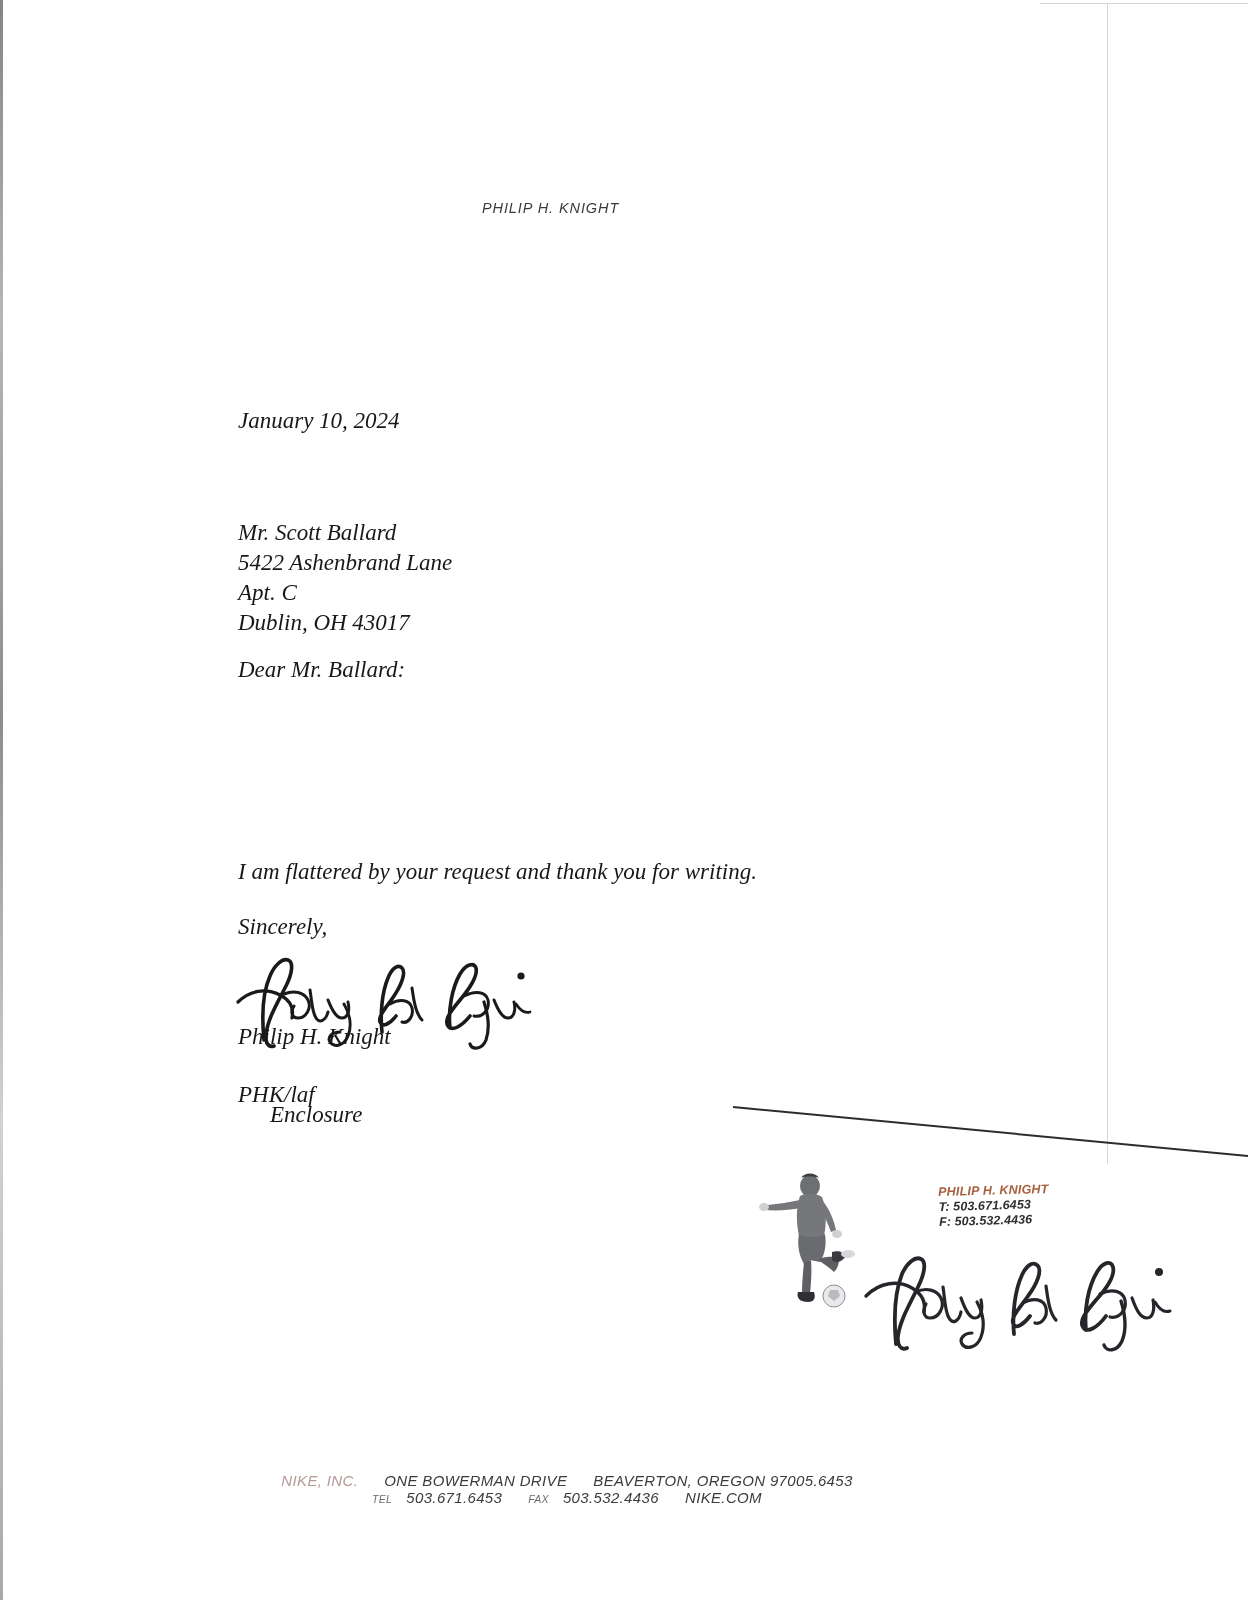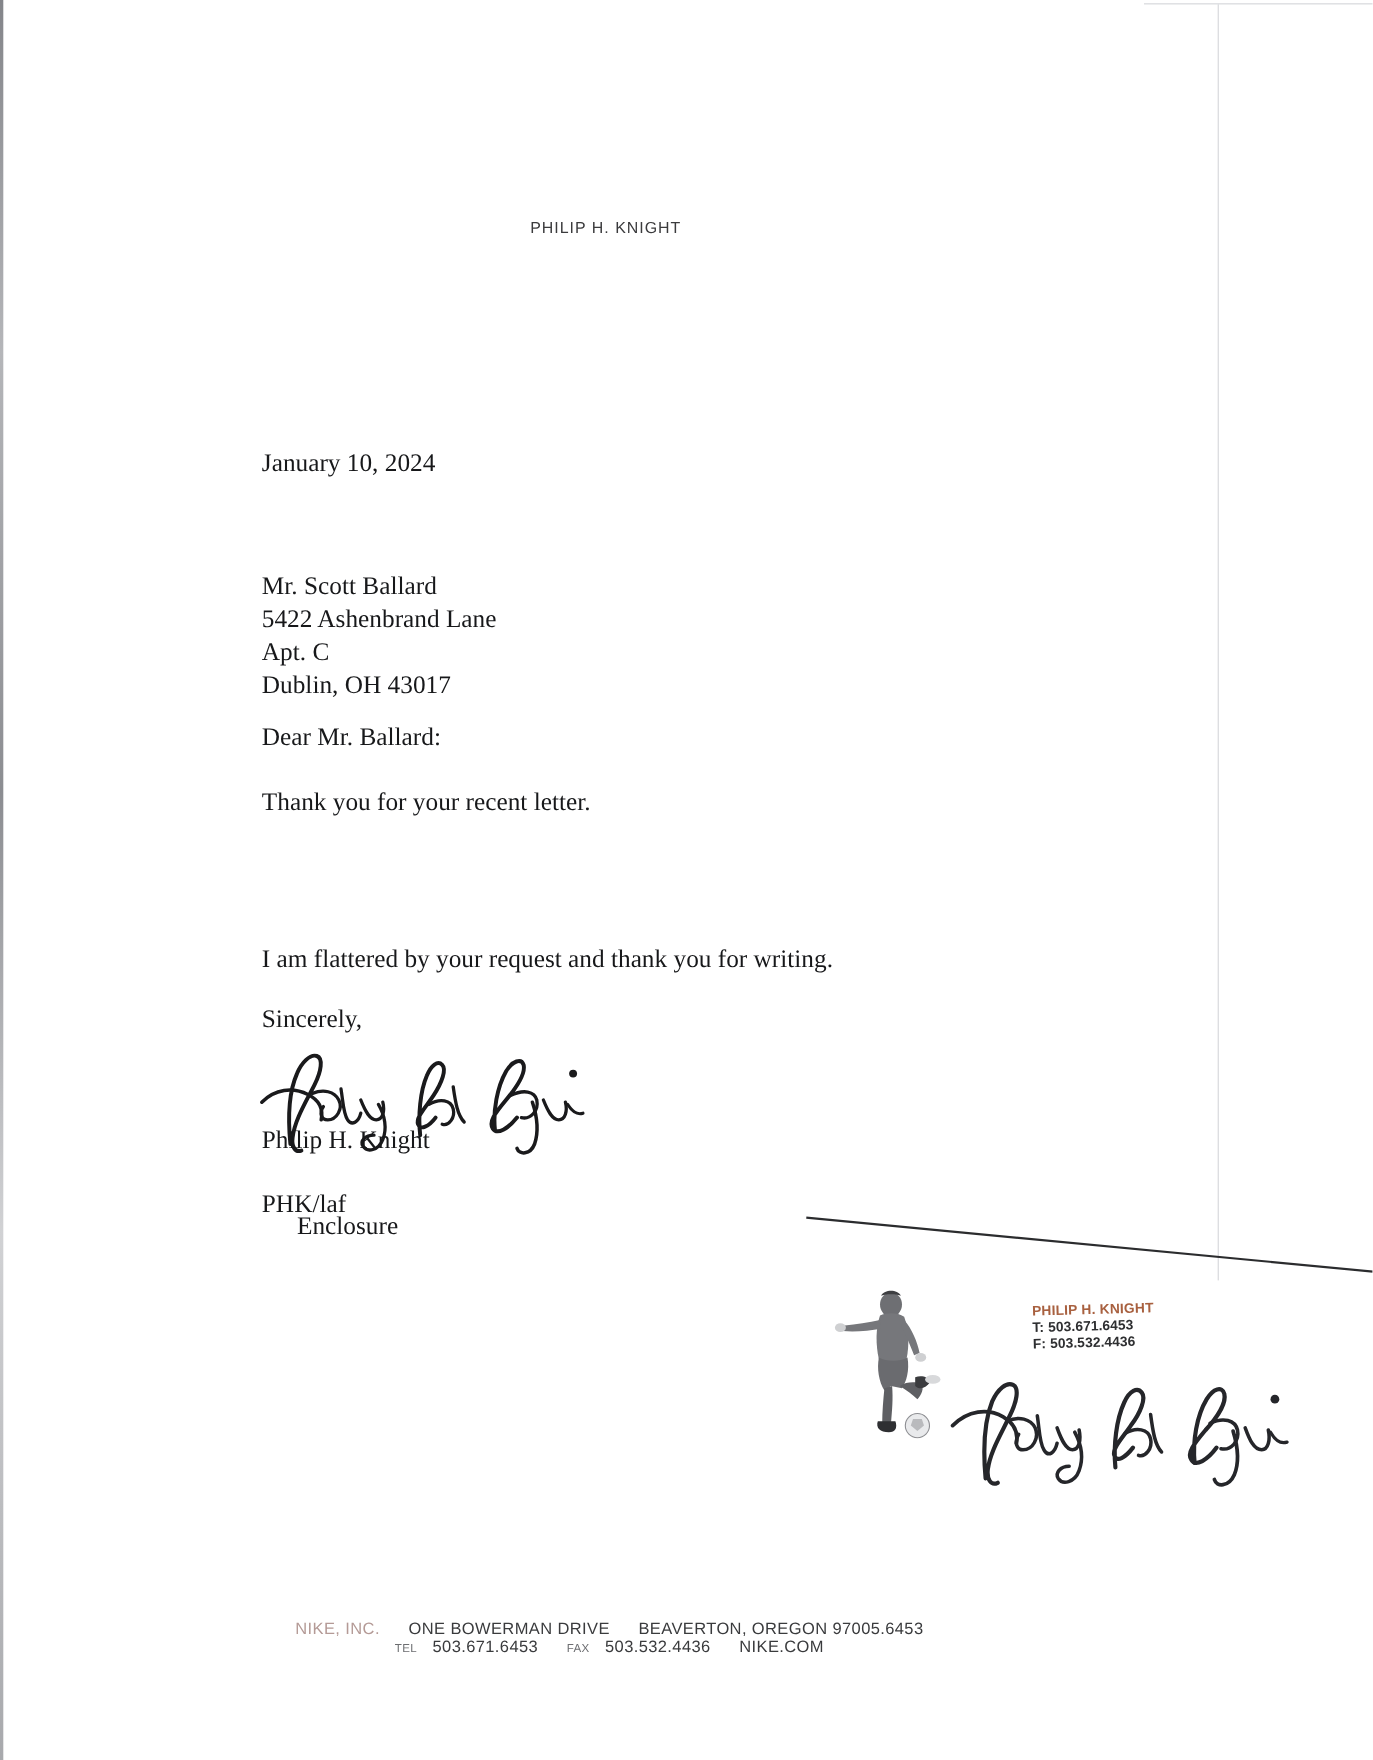--- a/index.html
+++ b/index.html
@@ -9,20 +9,21 @@
   }
   body {
     font-family: "Liberation Serif", serif;
   }
   #page {
     position: relative;
     width: 1248px;
     height: 1600px;
     background: #ffffff;
     overflow: hidden;
+    font-style: italic;
   }
 
   
   .scan-edge-left {
     position: absolute;
     left: 0px; top: 0px;
     width: 3px; height: 1600px;
     background: linear-gradient(to bottom,
       rgba(90,92,98,0.75) 0%,
       rgba(120,122,128,0.55) 20%,
@@ -118,21 +119,21 @@
     font-weight: bold;
     letter-spacing: 0.1px;
     color: #2e2f31;
     white-space: nowrap;
     margin-top: 1px;
   }
 
   
   .footer {
     position: absolute;
-    left: 0; top: 1472px;
+    left: 13px; top: 1472px;
     width: 1108px;
     text-align: center;
     font-family: "Liberation Sans", sans-serif;
   }
   .footer-line-1 {
     font-size: 15px;
     letter-spacing: 0.35px;
     color: #3a3b3d;
     white-space: nowrap;
   }
@@ -166,21 +167,20 @@
 
   <div class="letter-block address-block">
     <div>Mr. Scott Ballard</div>
     <div>5422 Ashenbrand Lane</div>
     <div>Apt. C</div>
     <div>Dublin, OH 43017</div>
   </div>
 
   <div class="letter-block salutation">Dear Mr. Ballard:</div>
 
-  <div class="letter-block para-1">Thank you for your recent letter.</div>
 
 
   <div class="letter-block para-3">I am flattered by your request and thank you for writing.</div>
 
   <div class="letter-block closing">Sincerely,</div>
 
   <svg class="signature-letter" viewBox="0 0 330 105">
     <g fill="none" stroke="#1a1a1c" stroke-linecap="round" stroke-linejoin="round">
       <path d="M6 54 C18 42, 34 40, 48 47 C58 52, 62 60, 60 70" stroke-width="3.2"></path>
       <path d="M32 92 C30 72, 30 46, 38 28 C42 18, 50 10, 56 12 C62 14, 60 26, 54 38 C46 54, 36 70, 34 86 C33 94, 36 100, 42 98" stroke-width="3.6"></path>

